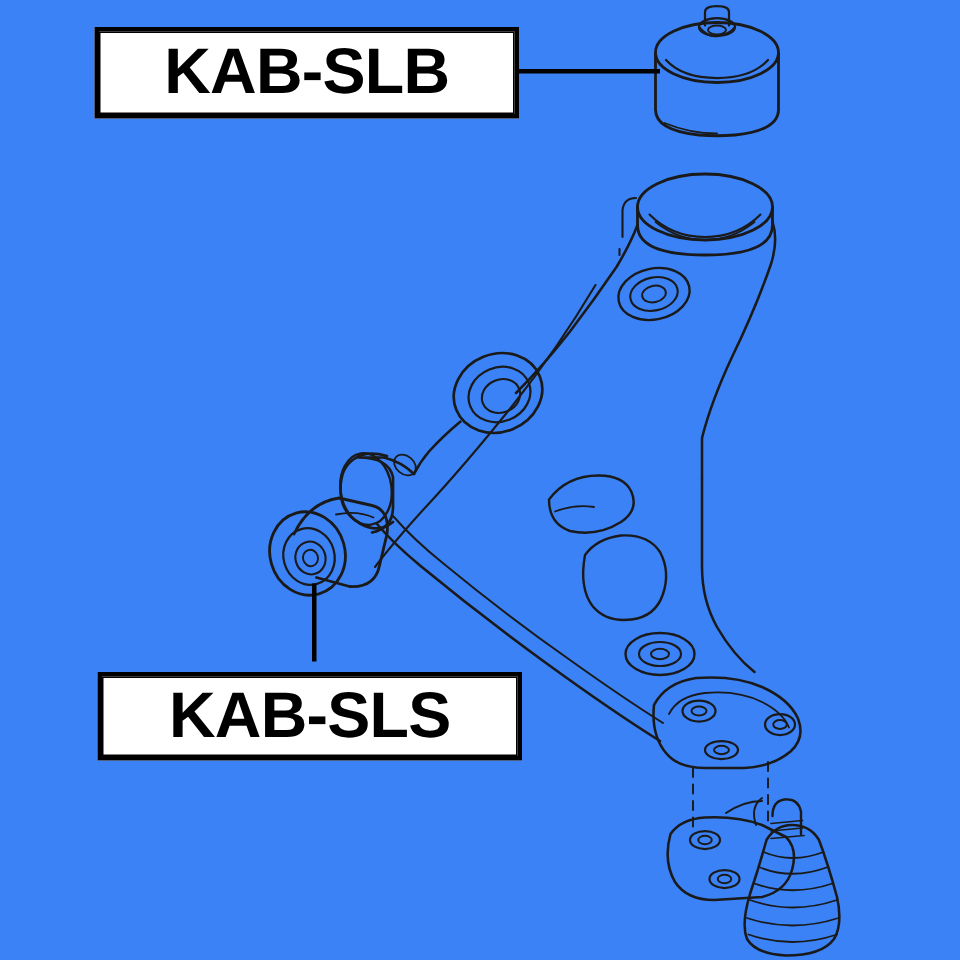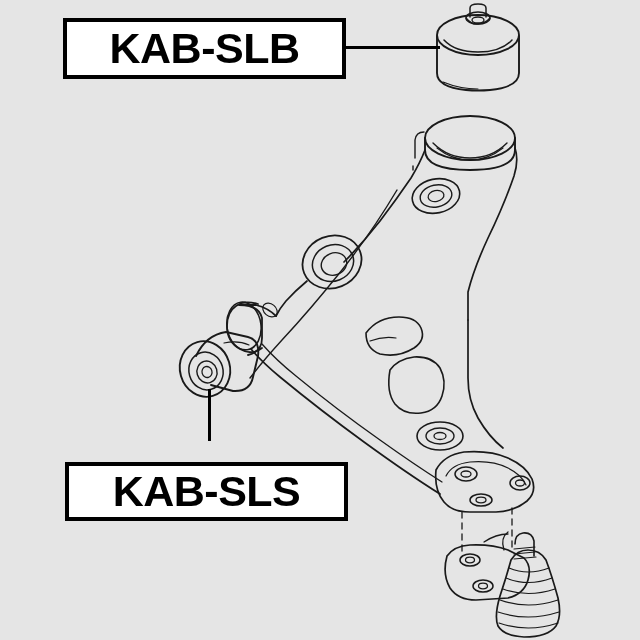--- a/index.html
+++ b/index.html
@@ -4,21 +4,21 @@
 <style>
   html, body {
     margin: 0;
     padding: 0;
     background: #ffffff;
   }
   #page {
     position: relative;
     width: 640px;
     height: 640px;
-    background: #e5e5e5;
+    background: #3b82f6;
     overflow: hidden;
     font-family: "Liberation Sans", sans-serif;
   }
   
   .label-box {
     position: absolute;
     box-sizing: border-box;
     background: #ffffff;
     border: 3px solid #000000;
     display: flex;
@@ -38,21 +38,21 @@
   .label-text {
     font-family: "Liberation Sans", sans-serif;
     font-weight: bold;
     font-size: 43px;
     letter-spacing: -0.5px;
     color: #000000;
     line-height: 1;
     white-space: nowrap;
   }
   #label-box-slb { left: 63px;  top: 18px;  width: 283px; height: 61px; }
-  #label-box-sls { left: 65px;  top: 462px; width: 283px; height: 59px; }
+  #label-box-sls { left: 65px;  top: 448px; width: 283px; height: 59px; }
 
   
   .leader {
     position: absolute;
     background: #000000;
     z-index: 4;
   }
   #leader-slb { left: 346px; top: 46px;  width: 94px; height: 3px; }
   #leader-sls { left: 208px; top: 389px; width: 3px;  height: 52px; }
 

